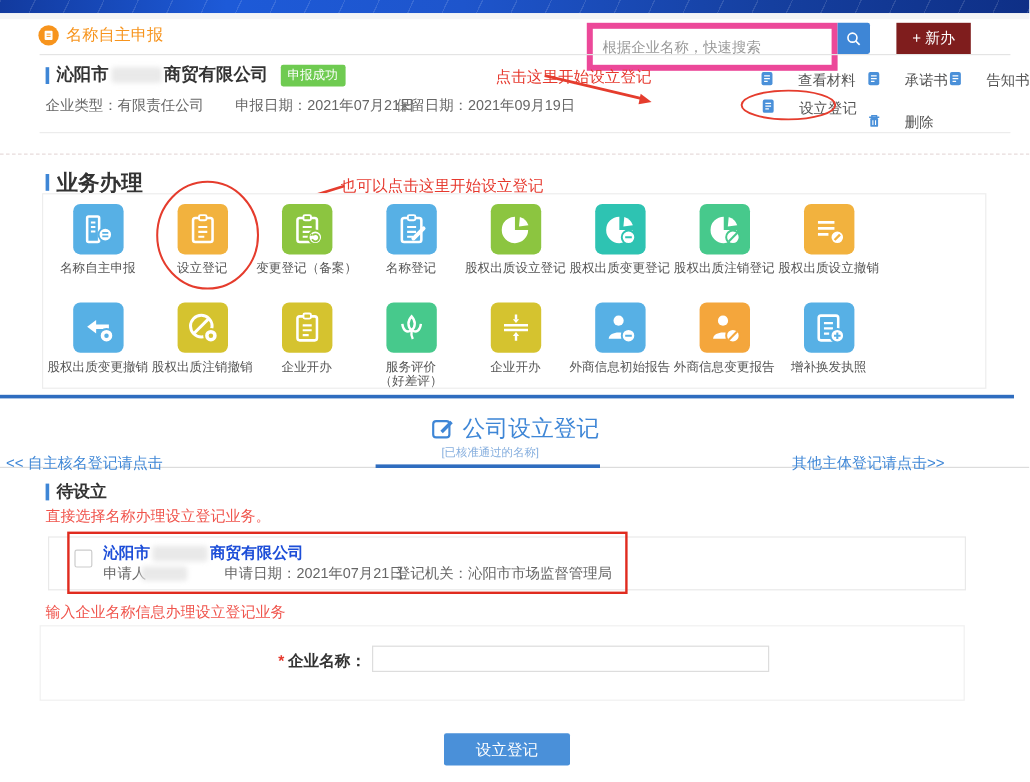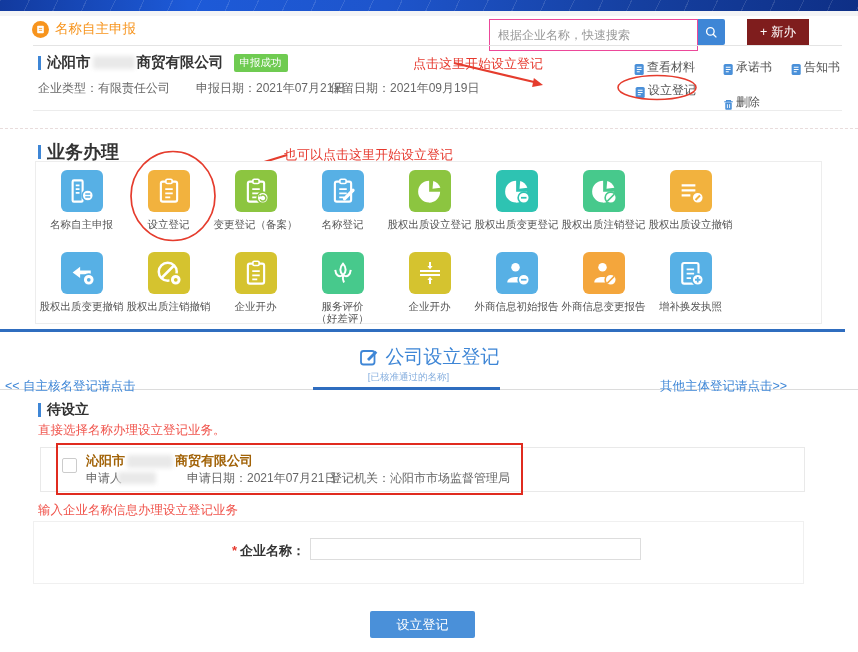--- a/index.html
+++ b/index.html
@@ -11,39 +11,39 @@
   .topbanner { position:absolute; left:0; top:0; width:858px; height:11px;
     background:linear-gradient(90deg,#123a9e 0%,#1d5ad8 22%,#1e55cc 45%,#153f9f 75%,#0e2f86 100%); }
   .topbanner:after { content:""; position:absolute; inset:0;
     background:repeating-linear-gradient(115deg, rgba(255,255,255,.12) 0 1px, transparent 1px 26px); }
   .topsub { position:absolute; left:0; top:11px; width:858px; height:5px; background:#f3f4f6; }
 
   
   .hdr-title { position:absolute; left:32px; top:20px; display:flex; align-items:center; gap:6px; }
   .hdr-icon { width:17px; height:17px; border-radius:50%; background:#f7941d; display:inline-flex; align-items:center; justify-content:center; }
   .hdr-title .t { color:#f7941d; font-size:13.5px; }
-  .search-input { position:absolute; left:489px; top:19px; width:209px; height:26px; border:1px solid #ec4899; font-size:12px; padding:15px 8px; color:#333; outline:none; }
+  .search-input { position:absolute; left:489px; top:19px; width:209px; height:26px; border:5px solid #ec4899; font-size:12px; padding:15px 8px; color:#333; outline:none; }
   .search-input::placeholder { color:#999; }
   .search-btn { position:absolute; left:698px; top:19px; width:27px; height:26px; background:#3e86d6; border:none; border-radius:0 2px 2px 0; cursor:pointer; display:flex; align-items:center; justify-content:center; }
   .new-btn { position:absolute; left:747px; top:19px; width:62px; height:26px; background:#7f1d1d; color:#fff; border:none; border-radius:0; font-size:12.5px; cursor:pointer; }
   .hr1 { position:absolute; left:33px; top:45px; width:809px; height:0; border-top:1px solid #e4e4e4; }
   .hr2 { position:absolute; left:33px; top:110px; width:809px; height:0; border-top:1px solid #ececec; }
   .dash { position:absolute; left:0; top:128px; width:858px; height:0; border-top:1px dashed #e8dcdc; }
 
   .company-row { position:absolute; left:38px; top:53px; display:flex; align-items:center; }
   .vbar { display:inline-block; width:3px; height:14px; background:#3e86d6; margin-right:6px; }
   .company-row .name { font-size:14.5px; font-weight:bold; color:#333; }
   .blur { display:inline-block; height:13px; background:#e9e9e9; border-radius:2px; filter:blur(2px); vertical-align:middle; margin:0 2px; }
   .badge { margin-left:10px; background:#6fcb51; color:#fff; font-size:10.5px; padding:2px 6px; border-radius:2px; }
 
   .annot { position:absolute; color:#e6392e; font-size:13px; }
   .annot1 { left:413px; top:55px; }
   .annot2 { left:284px; top:146px; }
 
-  .acts { position:absolute; display:flex; align-items:flex-end; gap:1px; font-size:12px; color:#555; cursor:pointer; }
+  .acts { position:absolute; display:flex; align-items:flex-start; gap:19px; font-size:12px; color:#555; cursor:pointer; }
   .acts svg { flex:0 0 auto; }
 
   .detail { position:absolute; top:80px; font-size:12px; color:#666; }
 
   
   .sec-title { position:absolute; display:flex; align-items:center; font-size:18px; font-weight:bold; color:#333; }
   .panel { position:absolute; left:35px; top:161px; width:787px; height:163px; border:1px solid #ededed; background:#fff; }
   .tile-row { position:absolute; left:38px; width:783px; display:flex; }
   .tile { width:87px; display:flex; flex-direction:column; align-items:center; cursor:pointer; }
   .tile-ic { width:42px; height:42px; border-radius:6px; display:flex; align-items:center; justify-content:center; }
@@ -59,21 +59,21 @@
   .reg-sub { position:absolute; left:0; top:371px; width:817px; text-align:center; font-size:9.5px; color:#85aede; }
   .tabline { position:absolute; left:0; top:389px; width:858px; height:0; border-top:1px solid #dcdcdc; }
   .blueseg { position:absolute; left:313px; top:387px; width:187px; height:3px; background:#2f6dbf; }
   .link { position:absolute; color:#3e86d6; font-size:12.5px; cursor:pointer; }
 
   .note { position:absolute; font-size:12.5px; color:#f0544c; }
 
   .row-box { position:absolute; left:40px; top:447px; width:765px; height:45px; border:1px solid #e9e9e9; background:#fff; }
   .red-box { position:absolute; left:56px; top:443px; width:467px; height:52px; border:2px solid #e02b1f; }
   .checkbox { position:absolute; left:62px; top:458px; width:15px; height:15px; border:1px solid #ccc; border-radius:2px; background:#fff; cursor:pointer; }
-  .row-name { position:absolute; left:86px; top:452px; font-size:13px; font-weight:bold; color:#a16207; }
+  .row-name { position:absolute; left:86px; top:452px; font-size:13px; font-weight:bold; color:#1d4ed8; }
   .row-meta { position:absolute; top:470px; font-size:12px; color:#666; }
 
   .form-box { position:absolute; left:33px; top:521px; width:771px; height:63px; border:1px solid #f0f0f0; }
   .form-label { position:absolute; left:200px; top:542px; width:105px; text-align:right; font-size:13px; font-weight:bold; color:#333; }
   .req { color:#e6392e; margin-right:3px; font-weight:bold; }
   .form-input { position:absolute; left:310px; top:538px; width:331px; height:22px; border:1px solid #ddd; font-size:12px; padding:0 6px; outline:none; }
   .submit-btn { position:absolute; left:370px; top:611px; width:105px; height:27px; background:#4a90d9; color:#fff; border:none; border-radius:2px; font-size:13px; cursor:pointer; }
 
   .overlay { position:absolute; pointer-events:none; }
 </style>

